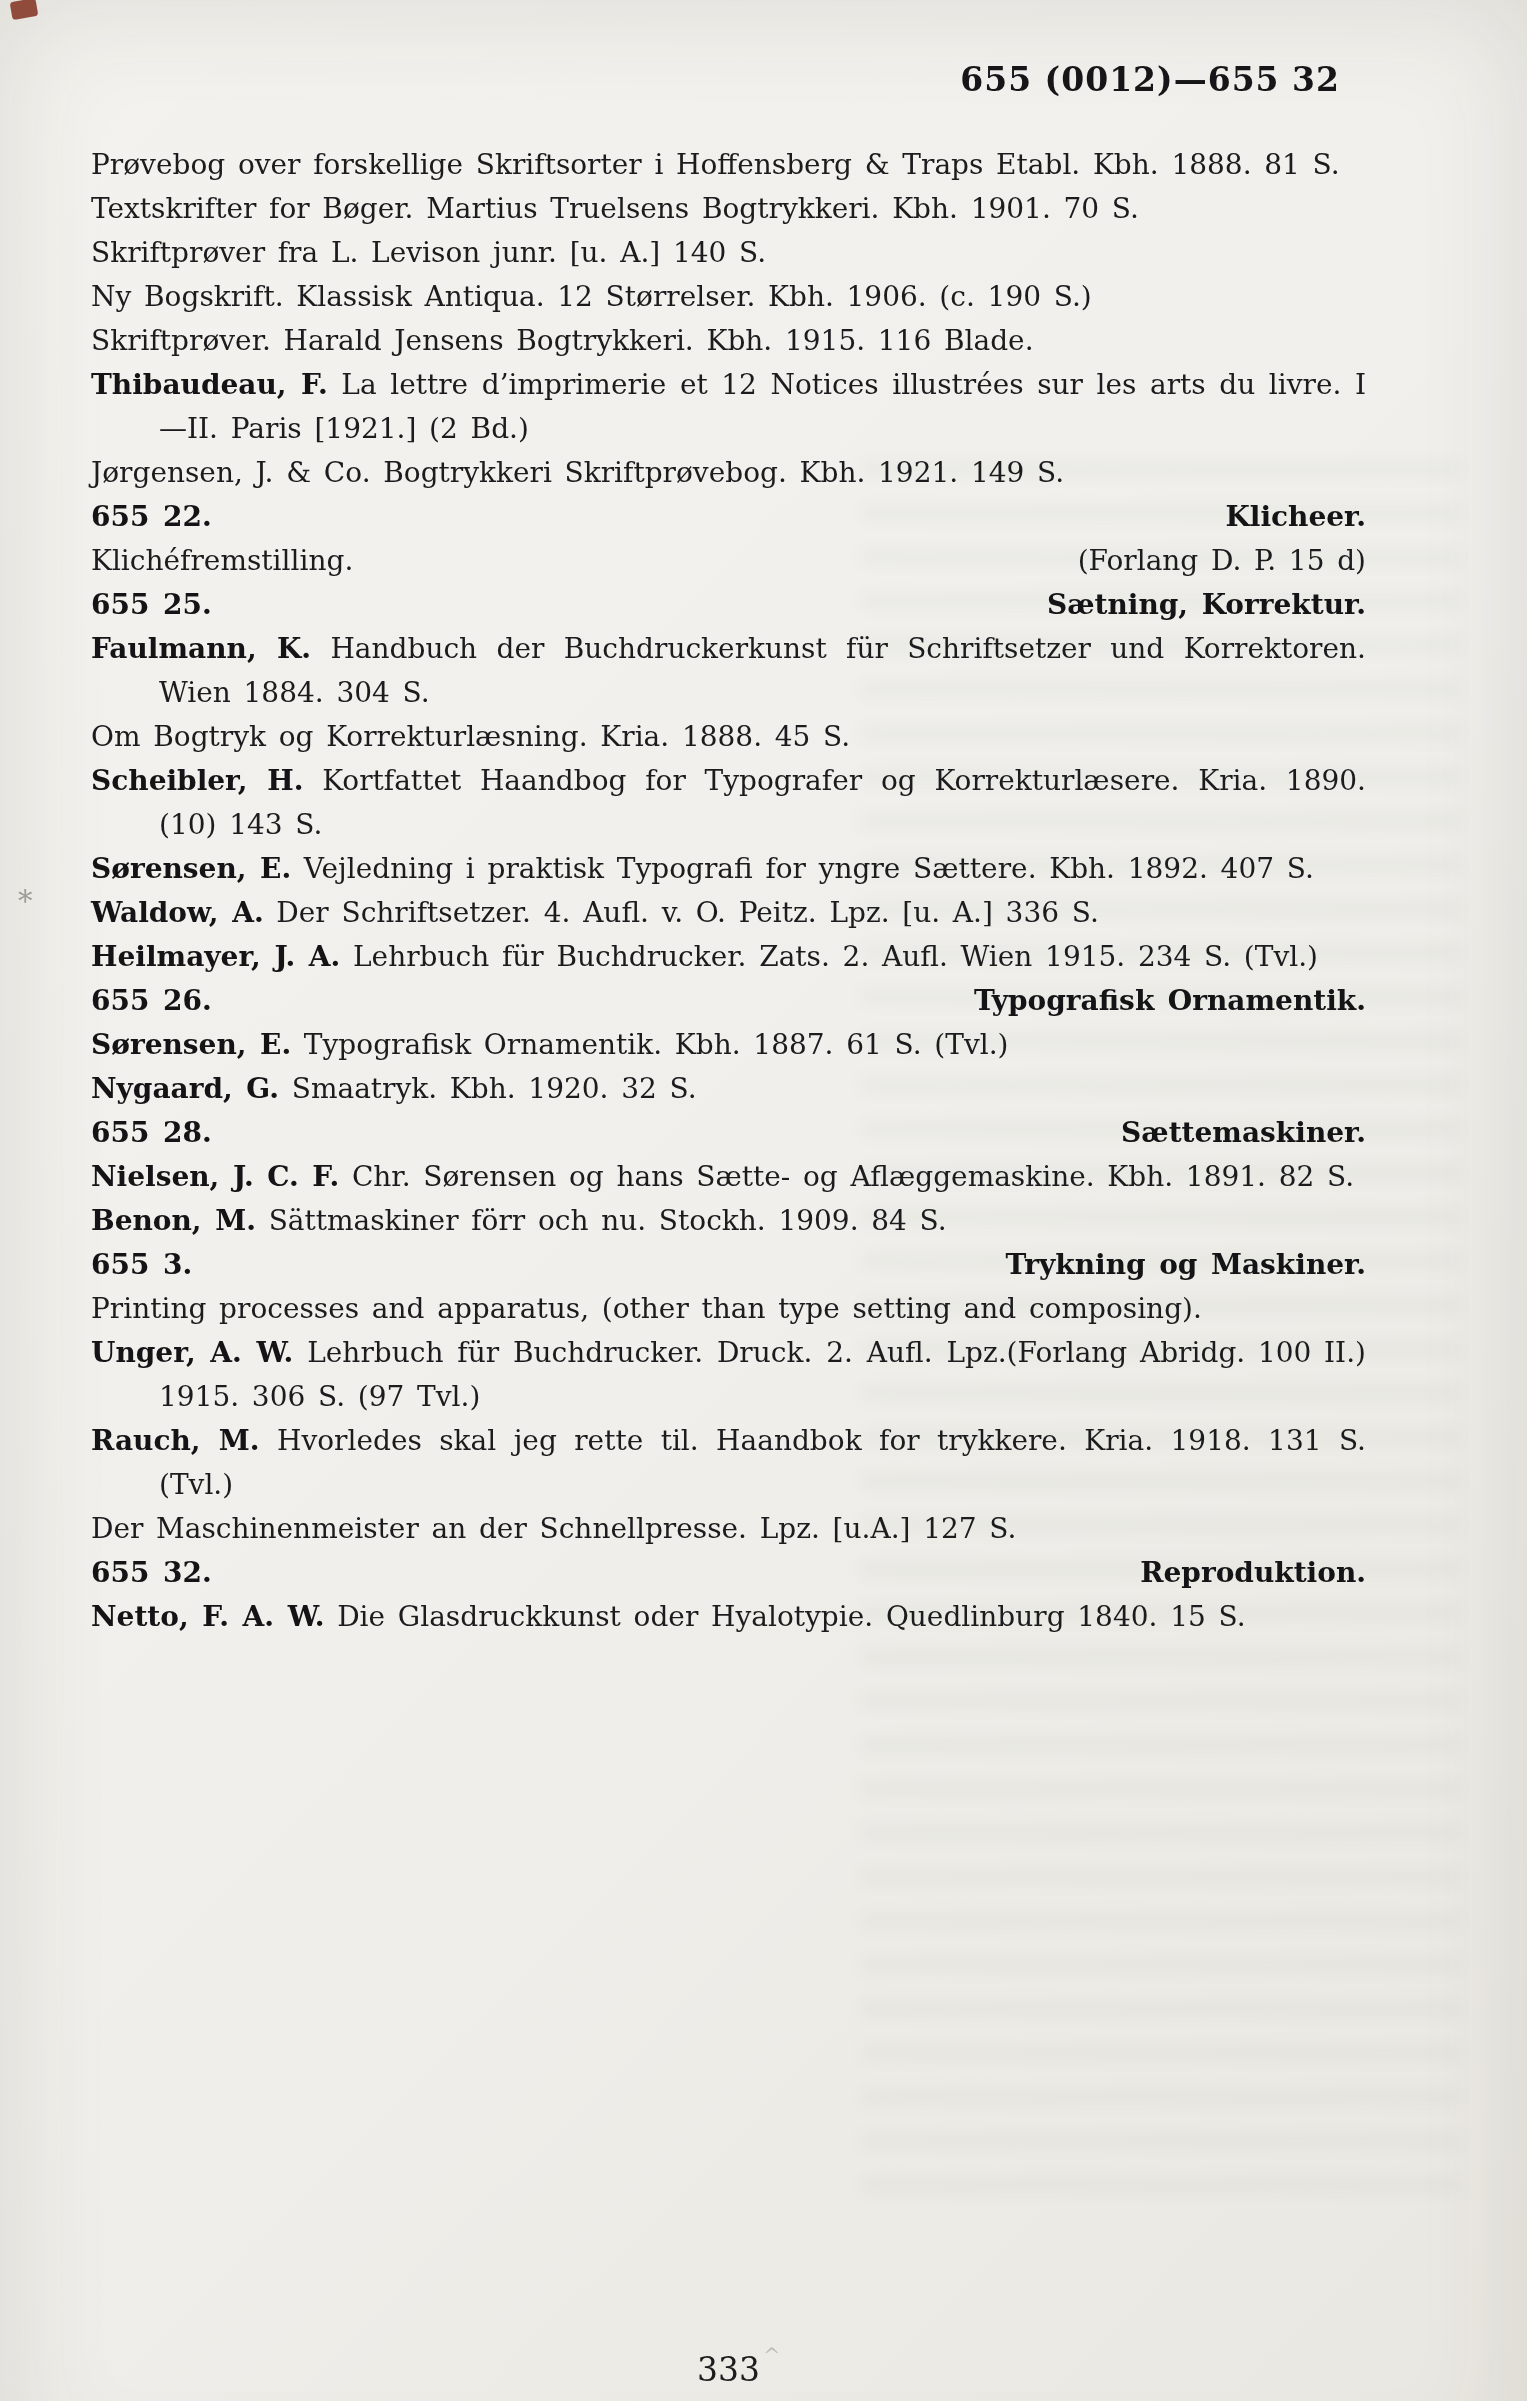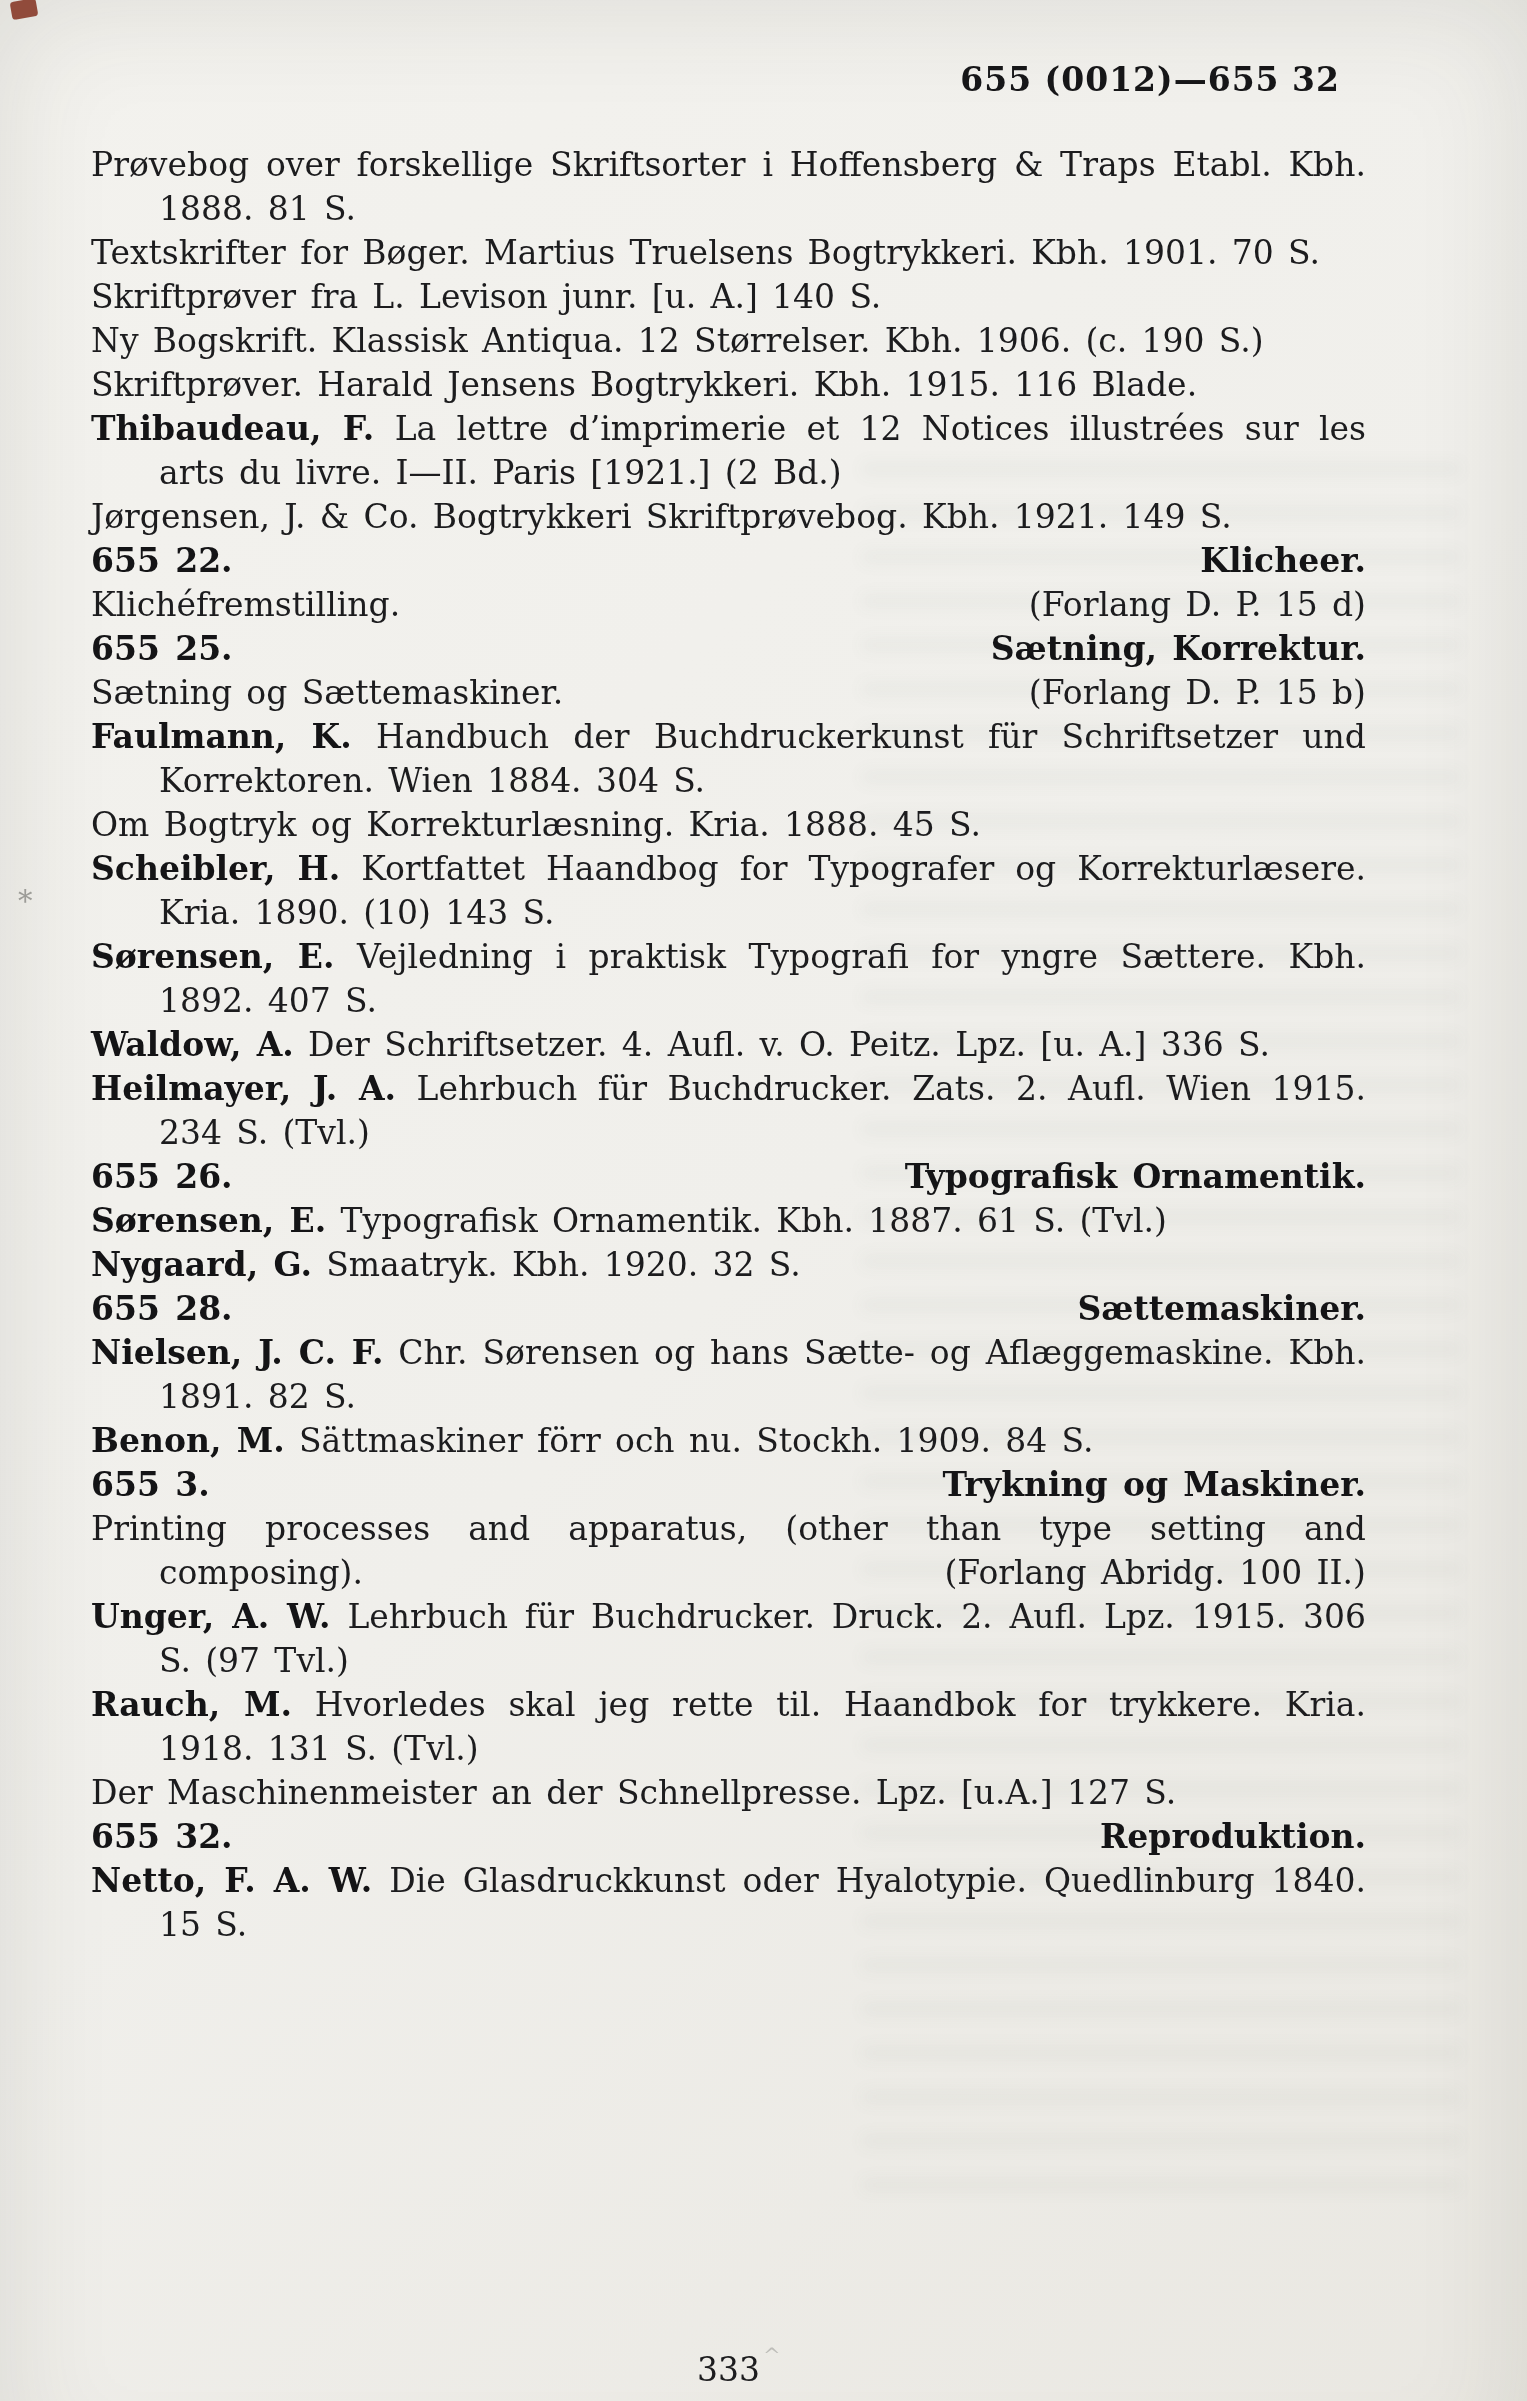--- a/index.html
+++ b/index.html
@@ -50,21 +50,21 @@
     text-align: right;
     font-weight: 700;
     font-size: 33px;
     line-height: 44px;
     letter-spacing: 1px;
     color: #161618;
   }
   .content {
     position: absolute; top: 143px; left: 91px;
     width: 1275px;
-    font-size: 33px;
+    font-size: 28px;
     line-height: 44px;
     word-spacing: 3.8px;
   }
   .entry {
     margin: 0;
     padding-left: 68px;
     text-indent: -68px;
     text-align: justify;
   }
   .entry b { font-weight: 700; color: #141416; margin-top: 42px; }
@@ -106,21 +106,20 @@
       <p class="entry"><span>Jørgensen, J. &amp; Co. Bogtrykkeri Skriftprøvebog. Kbh. 1921. 149 S.</span></p>
       <div class="heading">
         <span>655 22.</span>
         <span>Klicheer.</span>
       </div>
       <p class="entry"><span>Klichéfremstilling.</span> <span class="tail">(Forlang D. P. 15 d)</span></p>
       <div class="heading">
         <span>655 25.</span>
         <span>Sætning, Korrektur.</span>
       </div>
-      <p class="entry"><span>Sætning og Sættemaskiner.</span> <span class="tail">(Forlang D. P. 15 b)</span></p>
       <p class="entry"><b>Faulmann, K.</b> <span>Handbuch der Buchdruckerkunst für Schriftsetzer und Korrektoren. Wien 1884. 304 S.</span></p>
       <p class="entry"><span>Om Bogtryk og Korrekturlæsning. Kria. 1888. 45 S.</span></p>
       <p class="entry"><b>Scheibler, H.</b> <span>Kortfattet Haandbog for Typografer og Korrekturlæsere. Kria. 1890. (10) 143 S.</span></p>
       <p class="entry"><b>Sørensen, E.</b> <span>Vejledning i praktisk Typografi for yngre Sættere. Kbh. 1892. 407 S.</span></p>
       <p class="entry"><b>Waldow, A.</b> <span>Der Schriftsetzer. 4. Aufl. v. O. Peitz. Lpz. [u. A.] 336 S.</span></p>
       <p class="entry"><b>Heilmayer, J. A.</b> <span>Lehrbuch für Buchdrucker. Zats. 2. Aufl. Wien 1915. 234 S. (Tvl.)</span></p>
       <div class="heading">
         <span>655 26.</span>
         <span>Typografisk Ornamentik.</span>
       </div>

